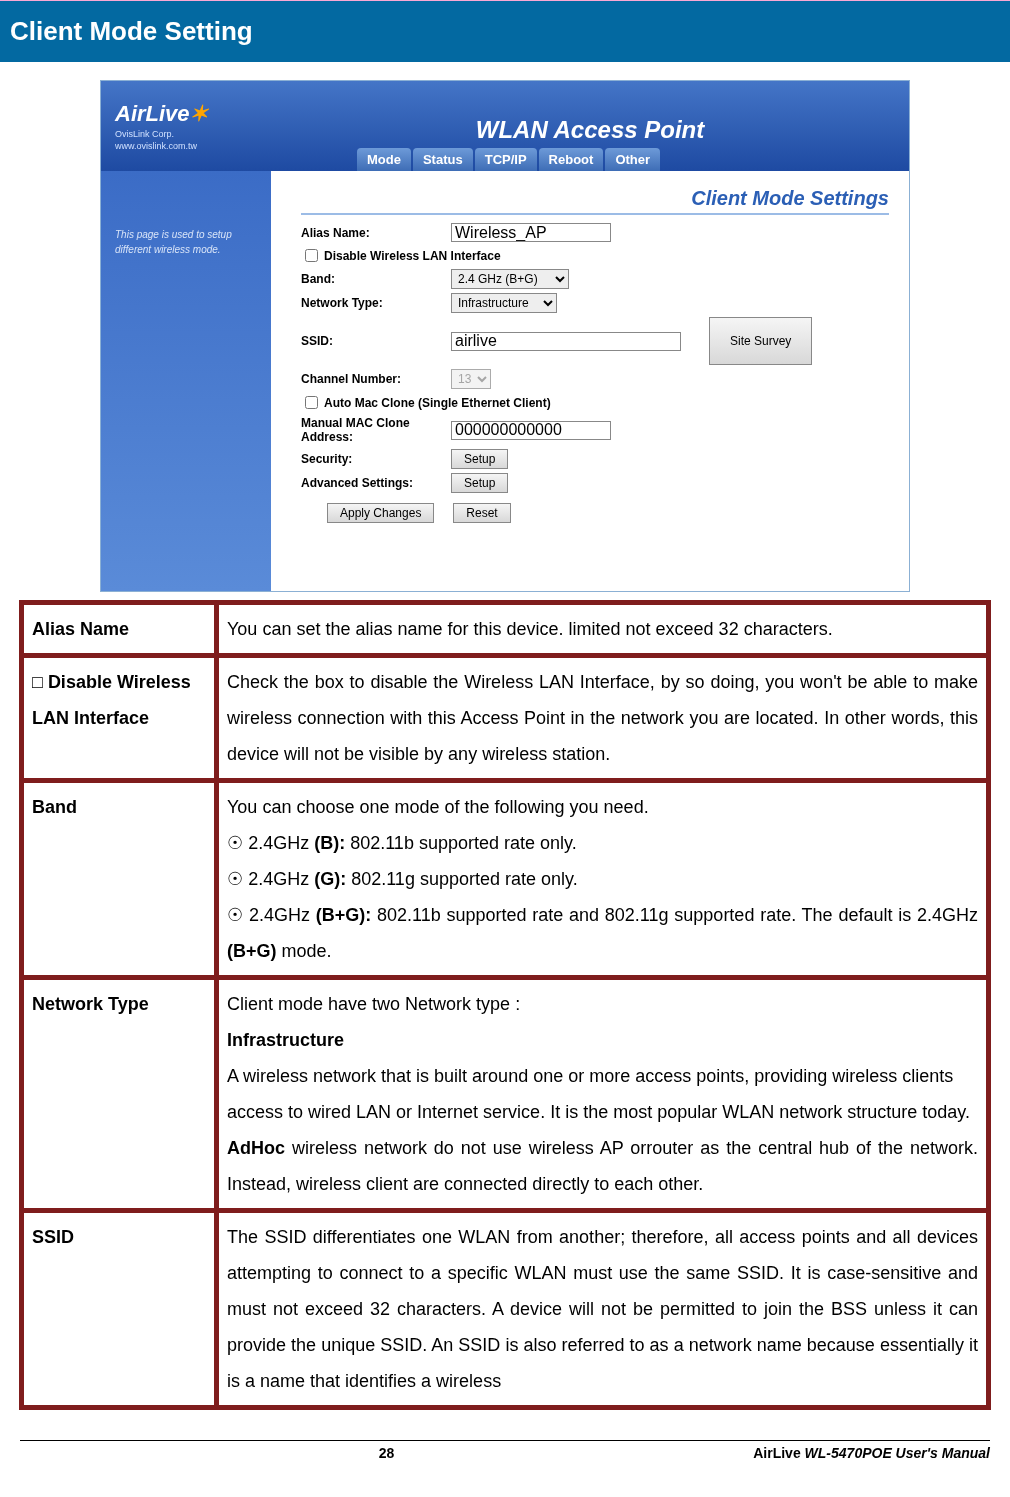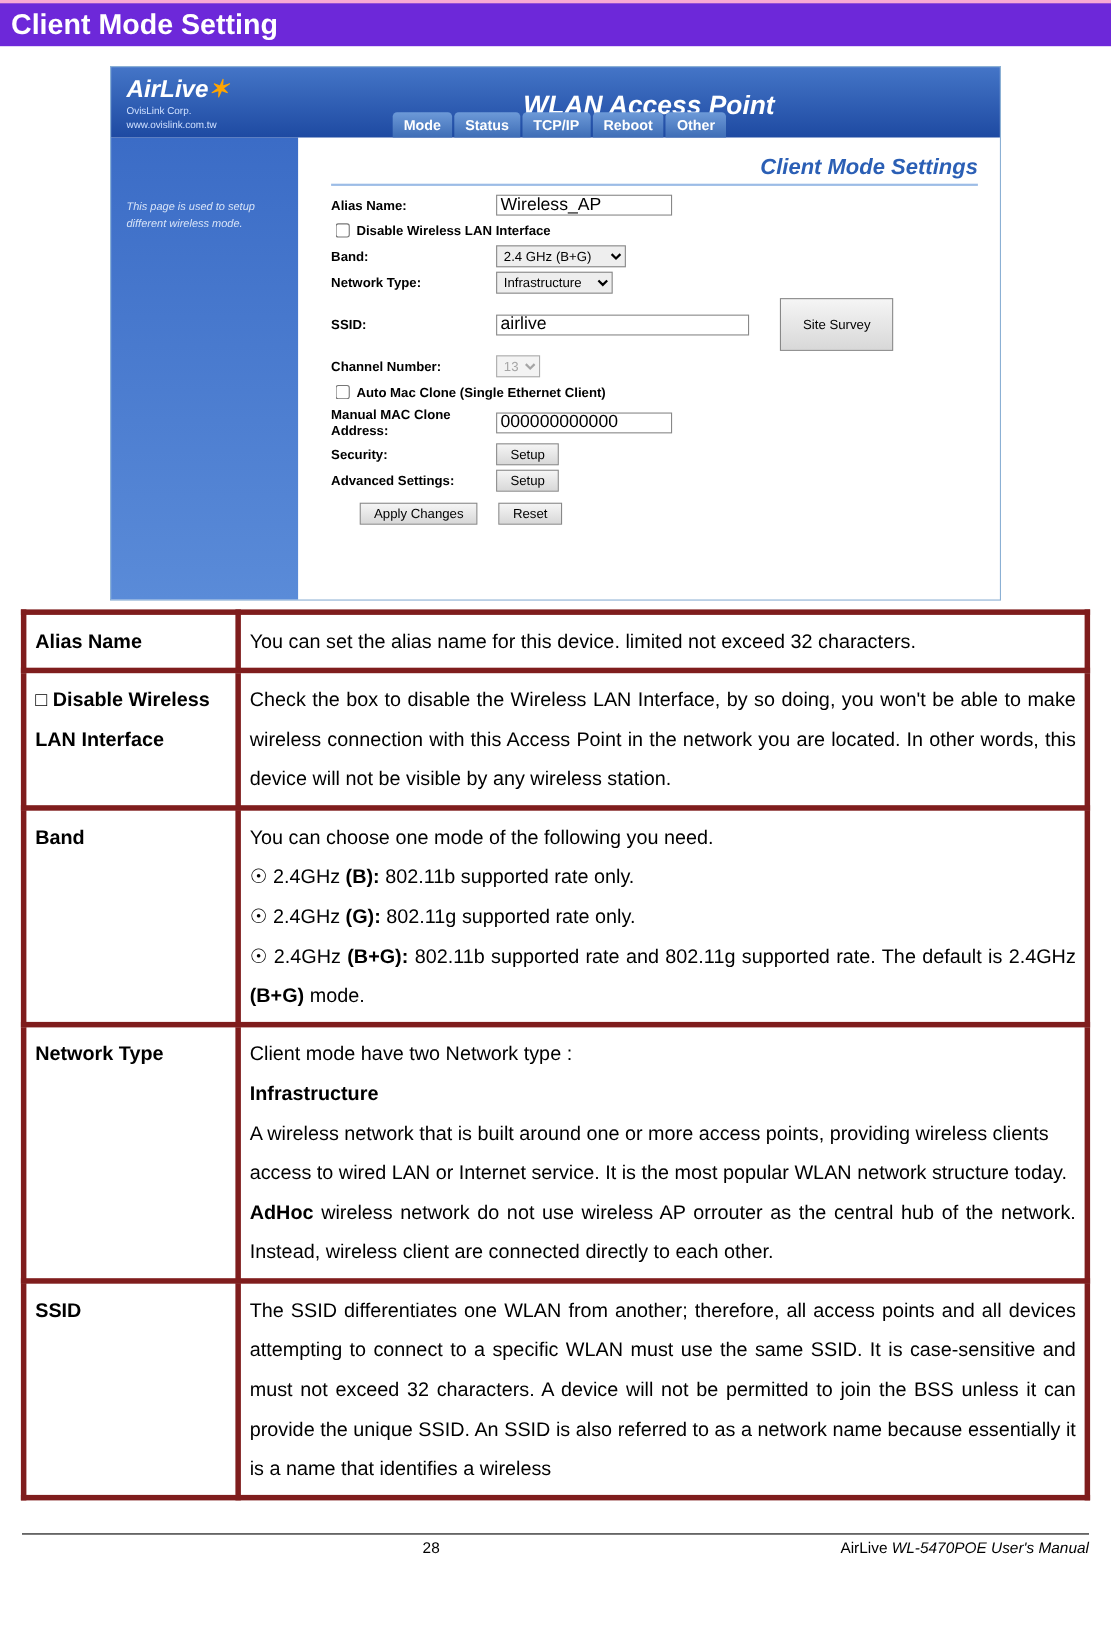--- a/index.html
+++ b/index.html
@@ -3,40 +3,40 @@
 <meta charset="utf-8">
 <style>
   * { box-sizing: border-box; }
   body {
     margin: 0;
     font-family: Arial, Helvetica, sans-serif;
     background: #fff;
     width: 1010px;
   }
   .page-title-bar {
-    background: #6d28d9;
+    background: #0369a1;
     color: #fff;
     font-size: 26px;
     font-weight: bold;
-    padding: 4px 10px;
-    border-top: 3px solid #f9a8d4;
+    padding: 15px 10px;
+    border-top: 1px solid #f9a8d4;
   }
   .screenshot-wrap {
     margin: 18px auto 8px auto;
     width: 810px;
   }
   .app-window {
     border: 1px solid #8bb0d4;
     background: #fff;
   }
   .app-header {
     background: linear-gradient(#4475c7, #1e4aa2);
     display: flex;
     align-items: center;
-    height: 64px;
+    height: 90px;
     position: relative;
   }
   .logo-block {
     color: #fff;
     padding: 6px 14px;
     width: 170px;
   }
   .logo-air { font-size: 22px; font-weight: bold; font-style: italic; }
   .logo-live-dot { color: #ffa500; }
   .logo-sub { font-size: 9px; display: block; color: #cfe0ff; margin-top: 2px; }
@@ -142,20 +142,21 @@
     margin: 30px 20px 4px 20px;
     border: none;
     border-top: 1px solid #000;
   }
   .footer-row {
     display: flex;
     justify-content: space-between;
     align-items: baseline;
     padding: 0 20px 10px 20px;
     font-size: 14px;
+    font-weight: bold;
   }
   .footer-right { color: #000; }
   .footer-model { font-style: italic; }
 </style>
 </head>
 <body>
 
 <div class="page-title-bar">Client Mode Setting</div>
 
 <div class="screenshot-wrap">

